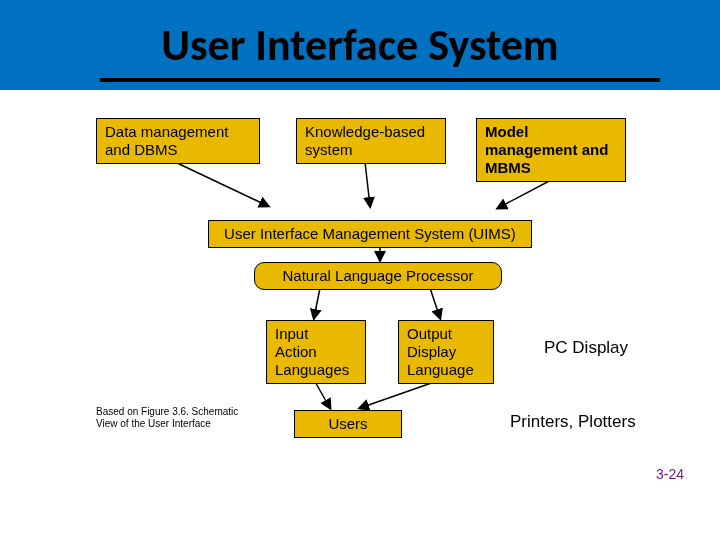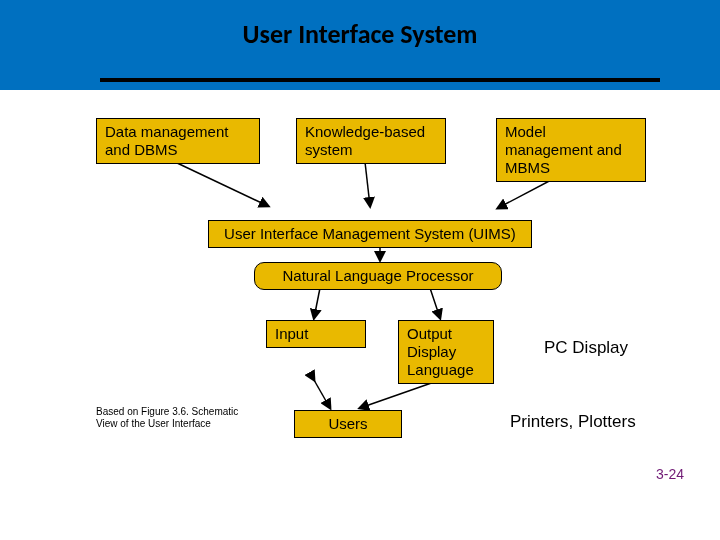--- a/index.html
+++ b/index.html
@@ -15,21 +15,21 @@
     background: #0070c0;
     width: 100%;
     height: 90px;
     position: relative;
   }
   .banner-title {
     position: absolute;
     left: 0; right: 0;
     top: 18px;
     text-align: center;
-    font-size: 26px;
+    font-size: 44px;
     font-weight: 700;
     color: #000;
     font-family: "Calibri", Arial, sans-serif;
   }
   .banner-underline {
     position: absolute;
     left: 100px;
     right: 60px;
     bottom: 8px;
     height: 4px;
@@ -112,34 +112,35 @@
 
     <line x1="440" y1="290" x2="360" y2="318" stroke="#000" stroke-width="1.5" marker-start="url(#arr)" marker-end="url(#arr)"></line>
   </svg>
 
   <div class="box" style="left:96px; top:28px; width:164px;">
     <span>Data management and DBMS</span>
   </div>
   <div class="box" style="left:296px; top:28px; width:150px;">
     <span>Knowledge-based system</span>
   </div>
-  <div class="box" style="left:496px; top:28px; width:150px;">
+  <div class="box" style="left:476px; top:28px; width:150px;font-weight:bold;">
     <span>Model management and MBMS</span>
   </div>
 
   <div class="box center" style="left:208px; top:130px; width:324px;">
     <span>User Interface Management System (UIMS)</span>
   </div>
 
   <div class="box center" style="left:254px; top:172px; width:248px;border-radius:10px;">
     <span>Natural Language Processor</span>
   </div>
 
   <div class="box twoline" style="left:266px; top:230px; width:100px;">
     <span class="l1">Input</span>
+    <span class="l2">Action Languages</span>
   </div>
 
   <div class="box twoline" style="left:398px; top:230px; width:96px;">
     <span class="l1">Output</span>
     <span class="l2">Display Language</span>
   </div>
 
   <div class="plain" style="left:544px; top:248px;">PC Display</div>
 
   <div class="box center" style="left:294px; top:320px; width:108px;">

